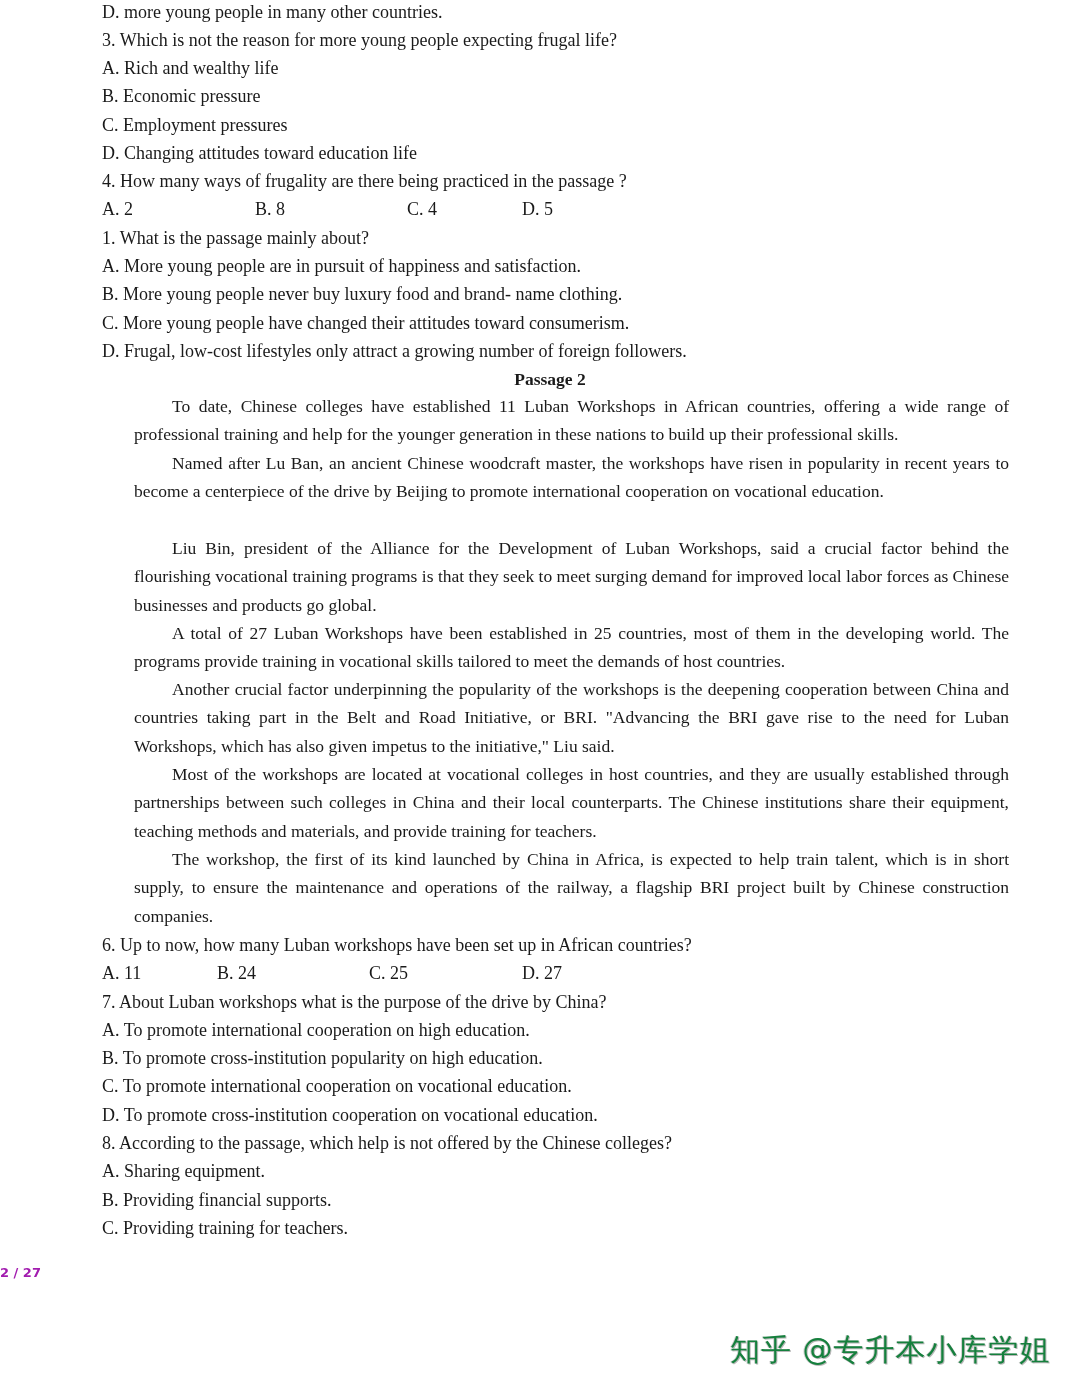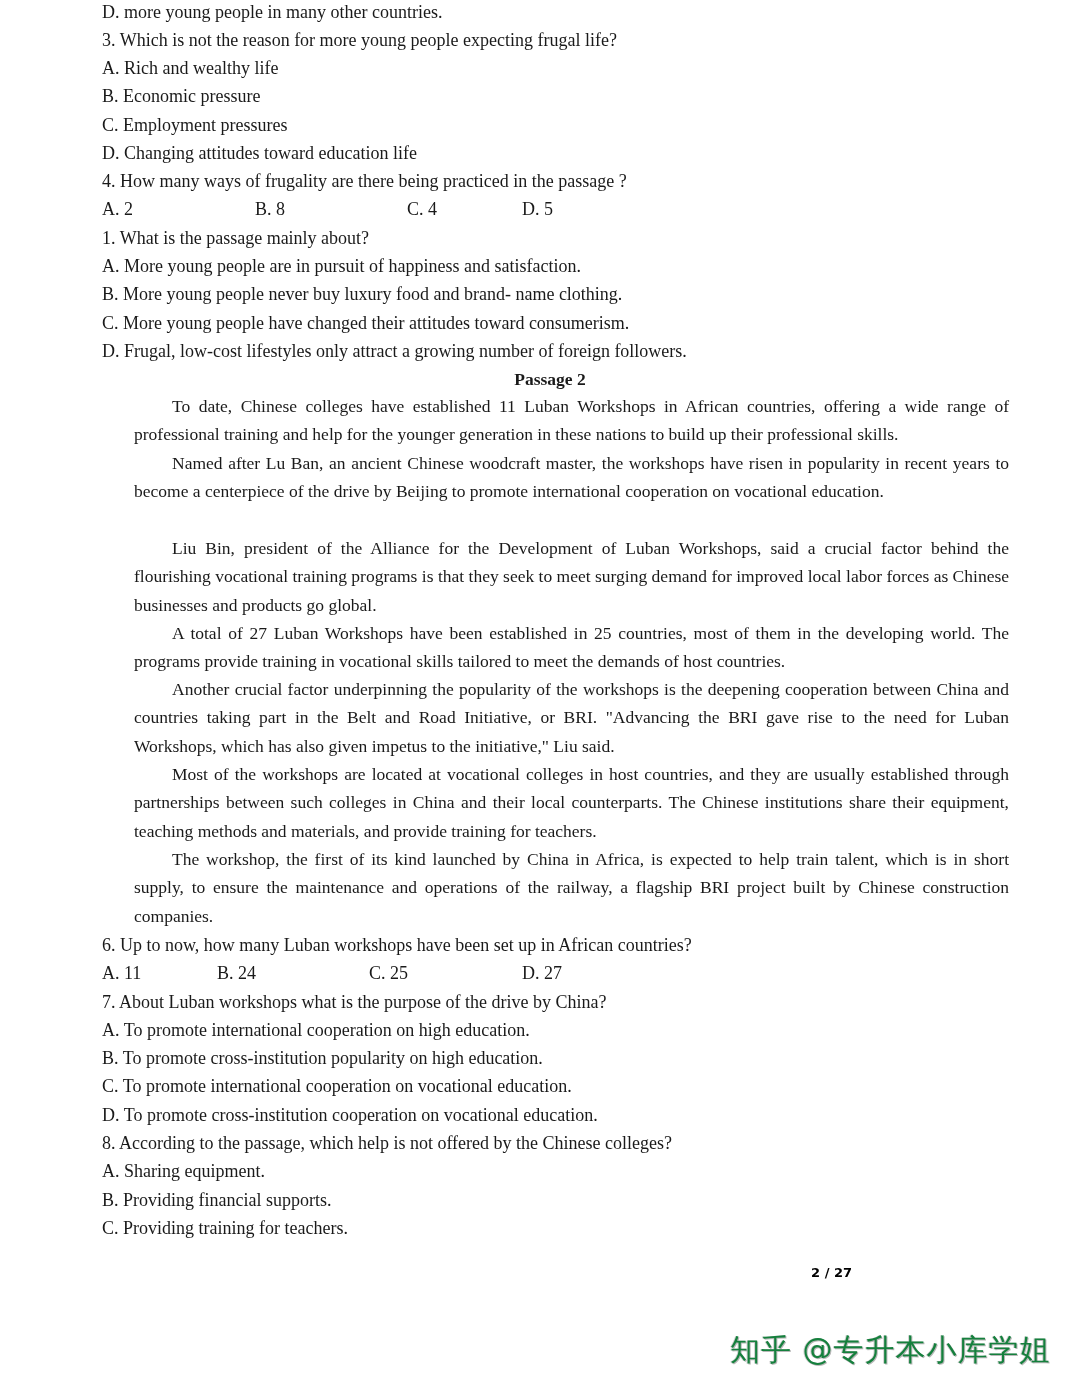--- a/index.html
+++ b/index.html
@@ -4,22 +4,22 @@
 <style>
   html, body { margin: 0; padding: 0; background: #ffffff; }
   body { width: 1080px; height: 1395px; position: relative; overflow: hidden;
          font-family: "Liberation Serif", "DejaVu Serif", serif; color: #1a1a1a; }
   .page { position: absolute; left: 102px; top: 0; width: 875px; }
   .line { position: absolute; left: 0; font-size: 18px; line-height: 20px; white-space: nowrap; }
   .para { position: absolute; left: 0; width: 875px; font-size: 17.5px; line-height: 28.3px;
           text-align: justify; text-indent: 38px; margin-left: 32px; }
   .title { position: absolute; left: 0; width: 896px; text-align: center; font-weight: bold; font-size: 17.5px; }
   .opt { position: absolute; }
-  .pagenum { position: absolute; left: 0; width: 852px; top: 1265px; text-align: right;
-             font-family: "DejaVu Sans", sans-serif; font-weight: bold; font-size: 13px; color: #000000; }
+  .pagenum { position: absolute; left: 0; width: 852px; top: 1265px; text-align: left;
+             font-family: "DejaVu Sans", sans-serif; font-weight: bold; font-size: 13px; color: #a21caf; }
   .watermark { position: absolute; left: 730px; top: 1330px; font-family: "DejaVu Sans", sans-serif;
                font-size: 30px; color: #15803d; letter-spacing: 1px;
                text-shadow: 1px 1px 0 #b8b8b8, -1px 0 0 #d0d0d0; }
 </style>
 </head>
 <body>
 
 <div class="page">
   <div class="line" style="top:2px">D.  more young people in many other countries.</div>
 

